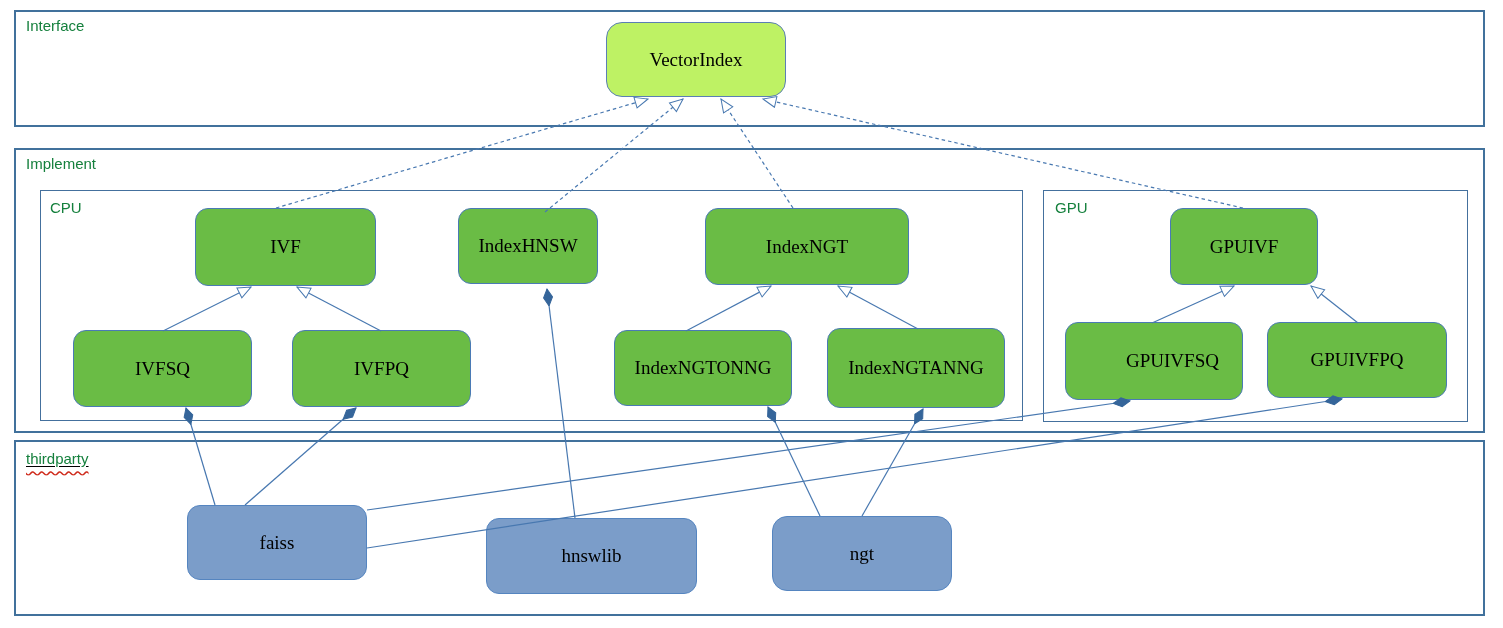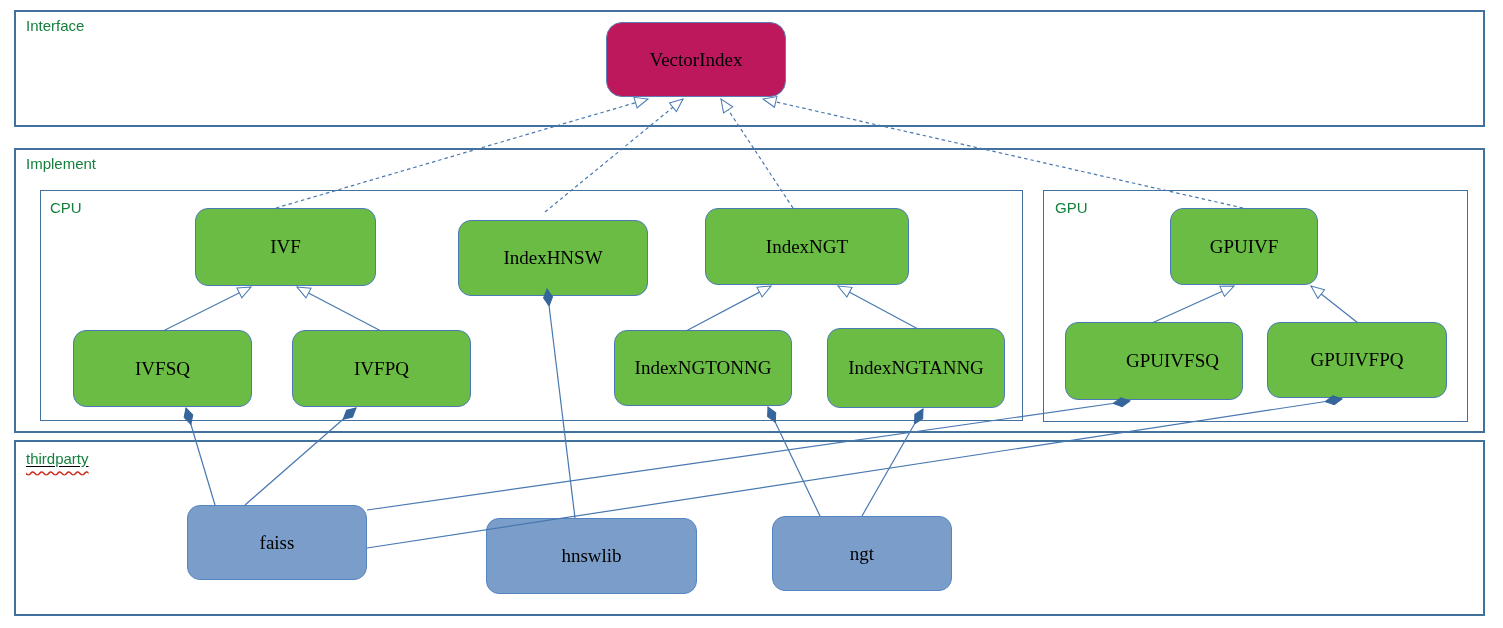--- a/index.html
+++ b/index.html
@@ -15,21 +15,21 @@
   }
   .tp-outer{text-decoration:underline wavy #cf2a1b;text-underline-offset:6px;}
   .tp-inner{text-decoration:underline solid #000;text-underline-offset:2px;}
   .node{
     position:absolute;display:flex;align-items:center;justify-content:center;
     box-sizing:border-box;border:1px solid #4a7ab5;border-radius:13px;
     font-family:"Liberation Serif",serif;font-size:19px;color:#000;z-index:2;
     text-align:center;
   }
   .node.green{background:#6abc45;}
-  .node.pink{background:#be185d;border-radius:16px;border-color:#5b7fb5;}
+  .node.pink{background:#bef264;border-radius:16px;border-color:#5b7fb5;}
   .node.blue{background:#7b9dc9;border-color:#5585c0;}
   #edges{position:absolute;left:0;top:0;z-index:3;pointer-events:none;}
 </style>
 </head>
 <body>
 
 <div id="canvas">
 
   <div class="container" style="left:14px;top:10px;width:1471px;height:117px;"></div>
   <span class="clabel" style="left:26px;top:17px;">Interface</span>
@@ -46,21 +46,21 @@
   <div class="container" style="left:14px;top:440px;width:1471px;height:176px;"></div>
   <span class="clabel tp-outer" style="left:26px;top:450px;text-align:right;"><span class="tp-inner">thirdparty</span></span>
 
   <div class="node pink" style="left:606px;top:22px;width:180px;height:75px;">
     <span>VectorIndex</span>
   </div>
 
   <div class="node green" style="left:184px;top:208px;width:181px;height:78px;margin-left:11px;">
     <span>IVF</span>
   </div>
-  <div class="node green" style="left:458px;top:220px;width:190px;height:76px;">
+  <div class="node green" style="left:458px;top:208px;width:140px;height:76px;">
     <span>IndexHNSW</span>
   </div>
   <div class="node green" style="left:705px;top:208px;width:204px;height:77px;">
     <span>IndexNGT</span>
   </div>
 
   <div class="node green" style="left:1170px;top:208px;width:148px;height:77px;">
     <span>GPUIVF</span>
   </div>
 
@@ -83,21 +83,21 @@
   <div class="node green" style="left:1267px;top:322px;width:180px;height:76px;">
     <span>GPUIVFPQ</span>
   </div>
 
   <div class="node blue" style="left:187px;top:505px;width:180px;height:75px;">
     <span>faiss</span>
   </div>
   <div class="node blue" style="left:486px;top:518px;width:211px;height:76px;">
     <span>hnswlib</span>
   </div>
-  <div class="node blue" style="left:772px;top:516px;width:180px;height:75px;">
+  <div class="node blue" style="left:772px;top:516px;width:180px;height:75px;border-radius:15px;">
     <span>ngt</span>
   </div>
 
   <svg id="edges" width="1503" height="628" viewBox="0 0 1503 628">
     <defs>
       <marker id="mArrow" markerUnits="userSpaceOnUse" markerWidth="16" markerHeight="14" refX="14" refY="6.5" orient="auto">
         <path d="M1,1 L14,6.5 L1,12 Z" fill="#ffffff" stroke="#4878b0" stroke-width="1"></path>
       </marker>
       <marker id="mDiamond" markerUnits="userSpaceOnUse" markerWidth="20" markerHeight="12" refX="17.5" refY="5.5" orient="auto">
         <path d="M0.5,5.5 L9,1 L17.5,5.5 L9,10 Z" fill="#35659a" stroke="#35659a"></path>

